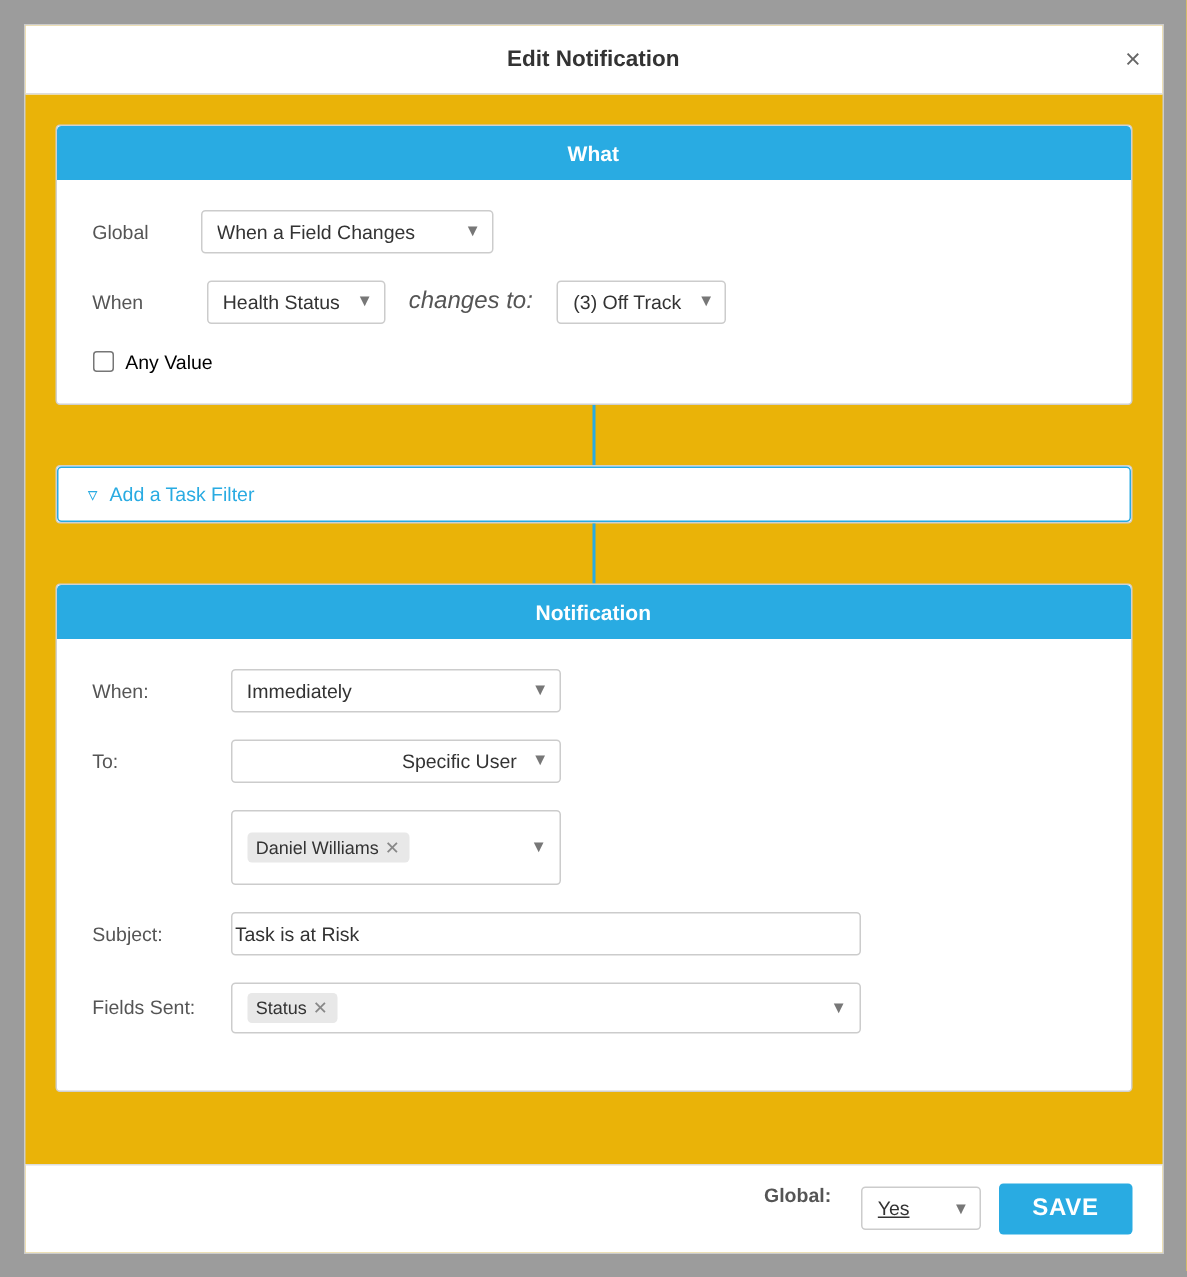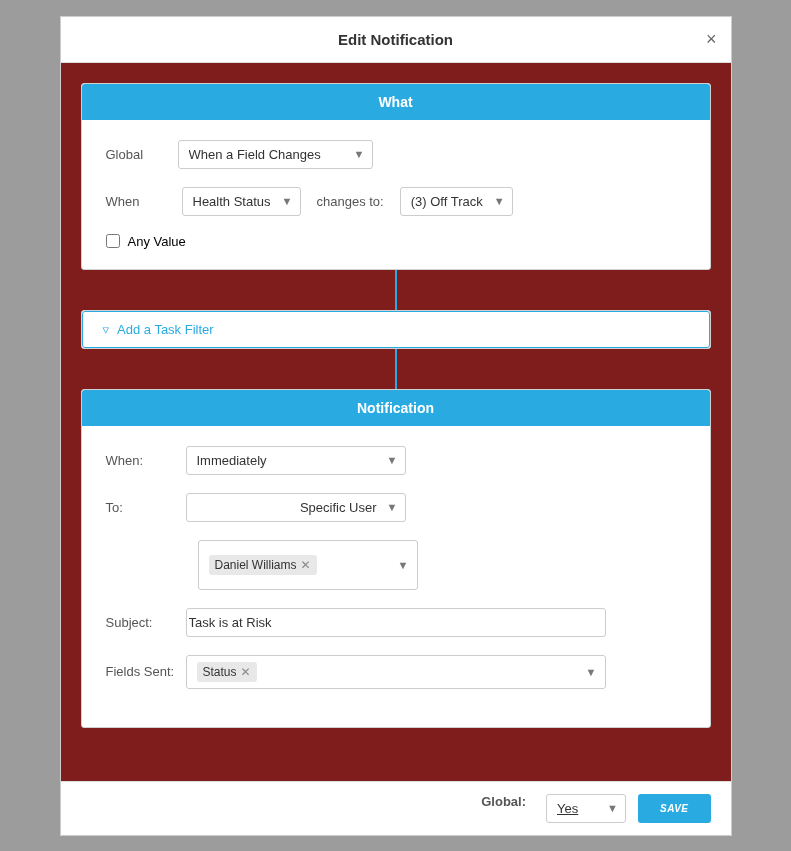--- a/index.html
+++ b/index.html
@@ -17,22 +17,22 @@
     .modal-backdrop {
       position: relative;
       width: 791px;
       height: 851px;
       background: rgba(0,0,0,0.3);
       display: flex;
       justify-content: center;
       align-items: center;
     }
     .modal {
-      background: #7f1d1d;
-      width: 672px;
+      background: #eab308;
+      width: 760px;
       height: 820px;
       position: relative;
       border: 1px solid #ccc;
       display: flex;
       flex-direction: column;
     }
     .modal-header {
       display: flex;
       justify-content: center;
       align-items: center;
@@ -153,21 +153,22 @@
 
     
     .when-row {
       display: flex;
       align-items: center;
       gap: 16px;
       margin-bottom: 18px;
     }
     .changes-to-label {
       color: #555;
-      font-size: 13px;
+      font-size: 16px;
+      font-style: italic;
     }
 
     
     .checkbox-row {
       display: flex;
       align-items: center;
       gap: 8px;
     }
     .checkbox-field {
       width: 14px;
@@ -191,21 +192,21 @@
     }
     .filter-icon {
       font-size: 13px;
     }
 
     
     .notif-row {
       display: flex;
       align-items: center;
       margin-bottom: 18px;
-      gap: 0;
+      gap: 12px;
     }
     .notif-label {
       color: #555;
       min-width: 80px;
       font-size: 13px;
     }
 
     
     .tag-box {
       border: 1px solid #ccc;
@@ -312,26 +313,25 @@
       color: #555;
       cursor: pointer;
       font-weight: bold;
       letter-spacing: 0.5px;
     }
     .save-btn {
       background: #29abe2;
       border: none;
       border-radius: 3px;
       padding: 8px 22px;
-      font-size: 10px;
+      font-size: 16px;
       color: #fff;
       cursor: pointer;
       font-weight: bold;
       letter-spacing: 0.5px;
-      font-style: italic;
     }
   </style>
 </head>
 <body>
 
 <div class="modal-backdrop">
   <div class="modal">
 
     <div class="modal-header">
       <span class="modal-title">Edit Notification</span>

